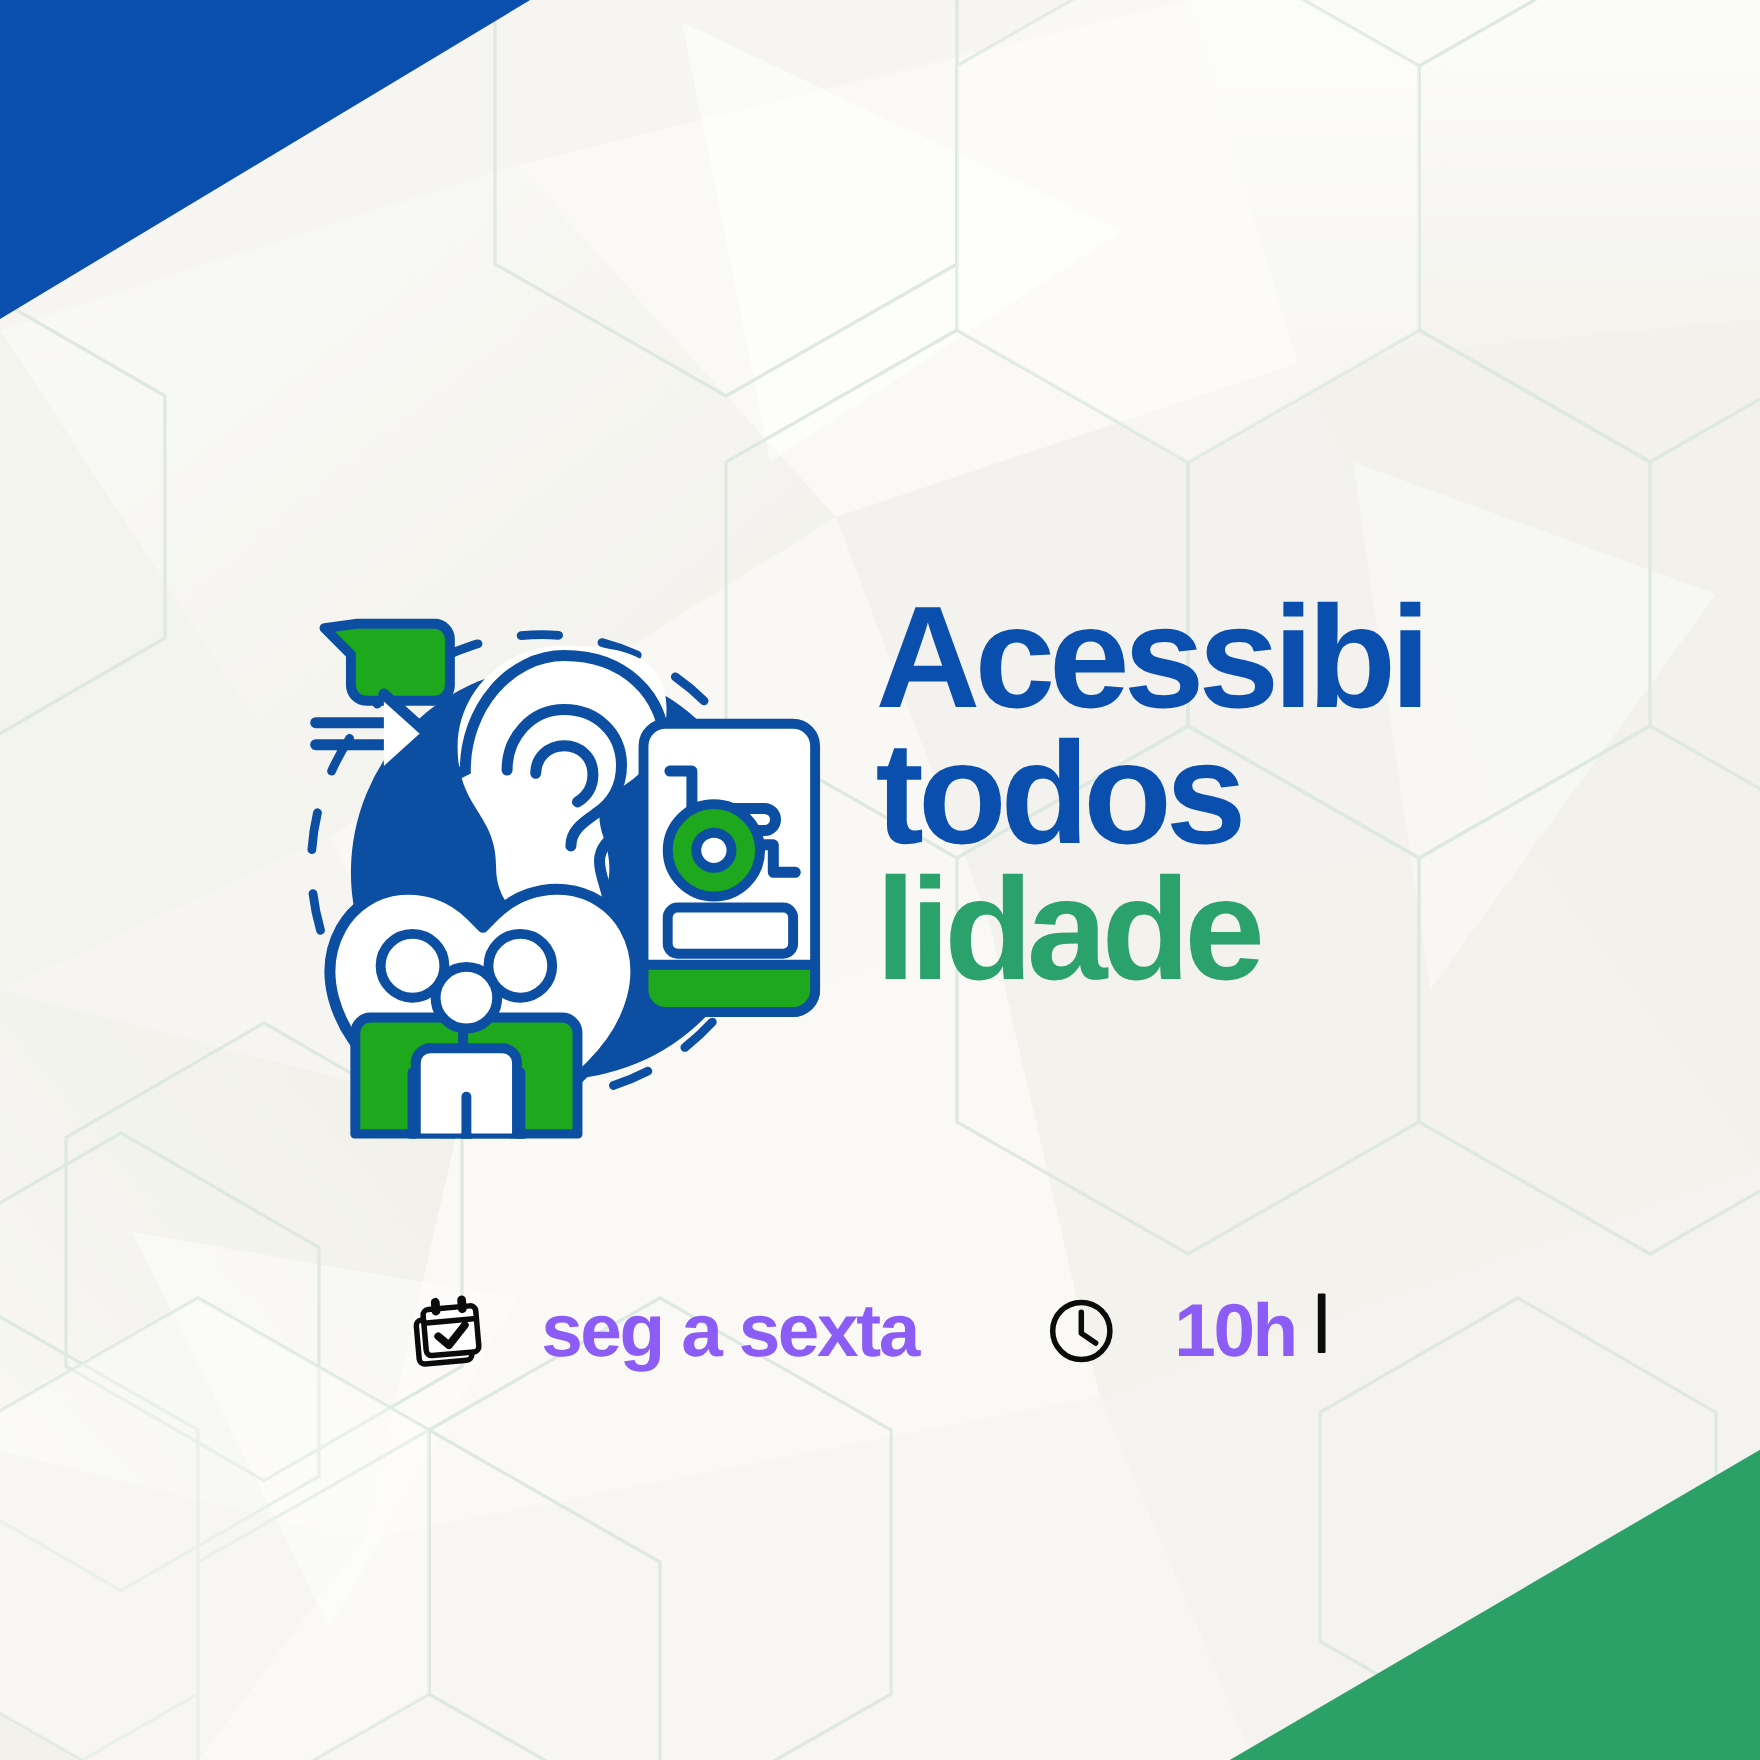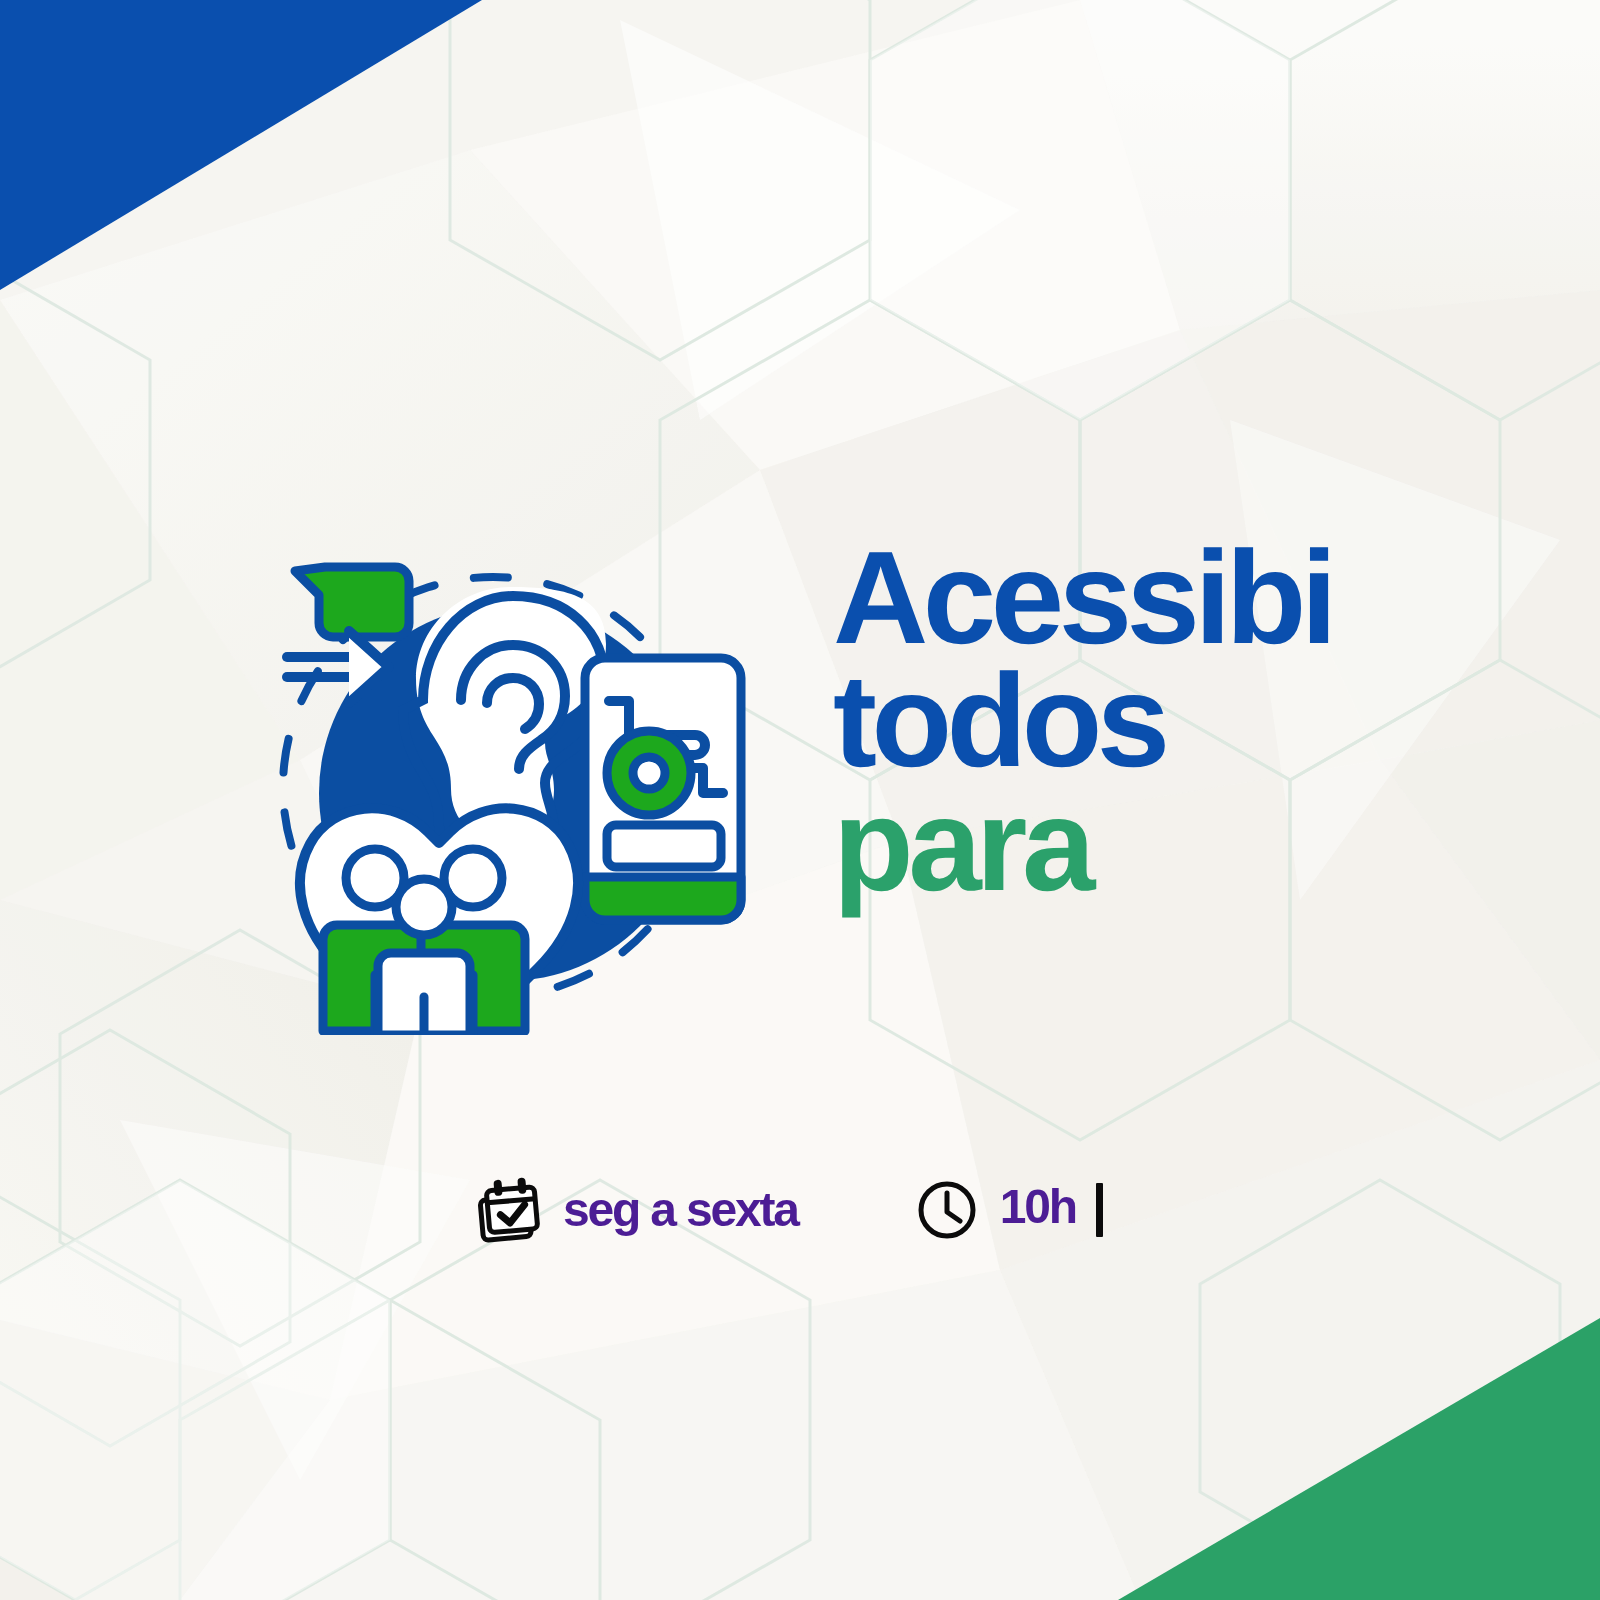--- a/index.html
+++ b/index.html
@@ -21,21 +21,20 @@
   }
 
   .layer { position:absolute; inset:0; width:1600px; height:1600px; }
 
   
   #headline {
     position:absolute;
     left:796px;
     top:536px;
     width:720px;
-    margin-left:37px;
   }
   .hl-line {
     font-weight:bold;
     font-size:132px;
     line-height:0.935;
     letter-spacing:-5.5px;
     white-space:nowrap;
     font-family:"Liberation Sans", sans-serif;
     text-rendering:geometricPrecision;
   }
@@ -53,26 +52,27 @@
     justify-content:center;
     align-items:center;
     gap:118px;
   }
   .info-group {
     display:flex;
     align-items:center;
     gap:22px;
   }
   .info-text {
-    font-size:48px;
+    font-size:68px;
     font-weight:bold;
     letter-spacing:-2.2px;
-    color:#4c1d95;
+    color:#8b5cf6;
     white-space:nowrap;
     line-height:1;
+    margin-left:31px;
   }
   .info-icon { flex:0 0 auto; display:block; }
   .info-sep {
     display:inline-block;
     width:7px;
     height:54px;
     background:#0B0B0B;
     margin:0 20px;
     vertical-align:-6px;
     border-radius:1px;
@@ -249,21 +249,21 @@
         <circle cx="169" cy="382" r="28" fill="#FFFFFF" stroke="#0B4EA2" stroke-width="9"></circle>
         <path d="M136 428 h66 a13 13 0 0 1 13 13 v69 h-92 v-69 a13 13 0 0 1 13 -13 Z" fill="#FFFFFF" stroke="#0B4EA2" stroke-width="9" stroke-linejoin="round"></path>
         <line x1="169" y1="472" x2="169" y2="510" stroke="#0B4EA2" stroke-width="9" stroke-linecap="round"></line>
       </g>
     </g>
   </svg>
 
   <div id="headline">
     <div class="hl-line hl-blue" id="hl-1">Acessibi</div>
     <div class="hl-line hl-blue" id="hl-2">todos</div>
-    <div class="hl-line hl-green" id="hl-4">para</div>
+    <div class="hl-line hl-green" id="hl-4">lidade</div>
   </div>
 
   <div id="infobar">
 
     <div class="info-group">
       <svg class="info-icon" width="64" height="68" viewBox="0 0 64 68" xmlns="http://www.w3.org/2000/svg">
         <g transform="rotate(-5 32 34)">
           <rect x="4" y="22" width="48" height="40" rx="5" fill="#FFFFFF" stroke="#0B0B0B" stroke-width="5"></rect>
           <rect x="11" y="13" width="48" height="42" rx="5" fill="#FFFFFF" stroke="#0B0B0B" stroke-width="5"></rect>
           <path d="M11 25 L59 25" stroke="#0B0B0B" stroke-width="5"></path>

